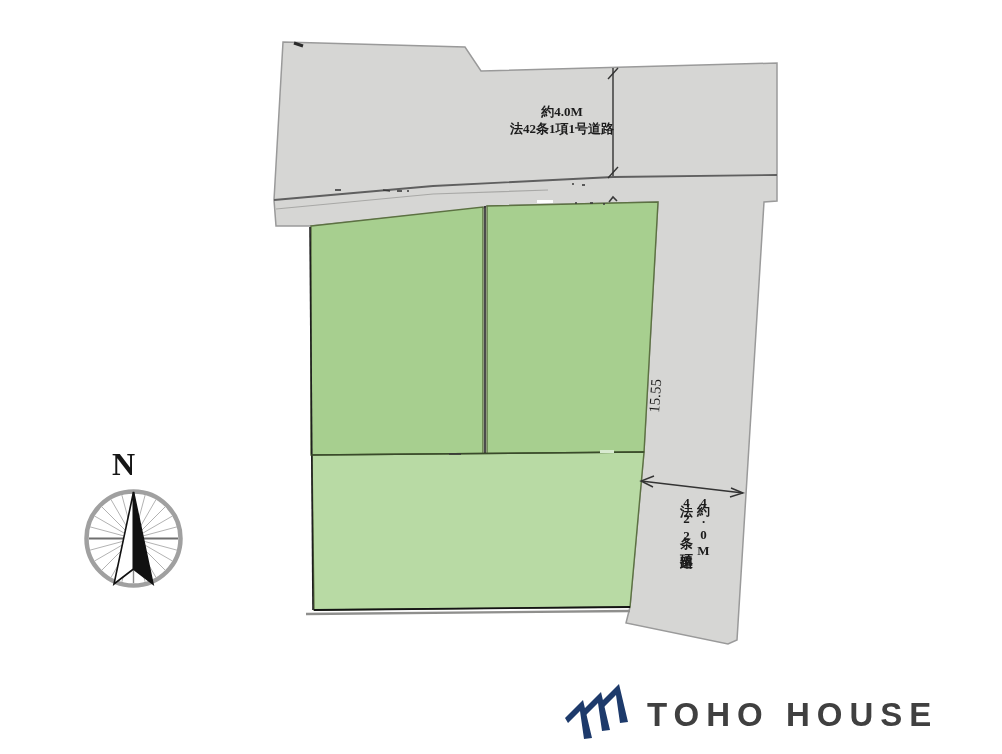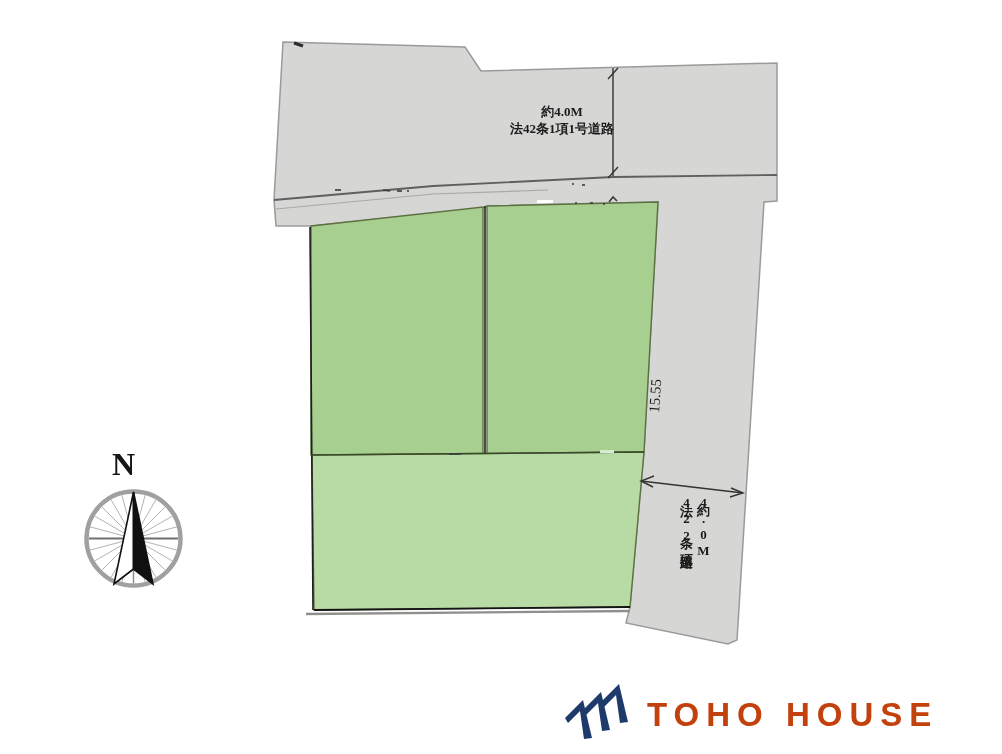--- a/index.html
+++ b/index.html
@@ -11,21 +11,21 @@
       font-family:"Liberation Serif","DejaVu Serif",serif;font-size:13px;font-weight:600;line-height:17px;}
   .road-label-right{left:678px;top:494px;height:112px;writing-mode:vertical-rl;text-orientation:upright;
       font-family:"Liberation Serif","DejaVu Serif",serif;font-size:13px;font-weight:600;
       letter-spacing:1px;line-height:17px;}
   .road-label-right span{display:block;}
   .dim-1555{left:646px;top:412px;width:50px;transform:rotate(-86deg);transform-origin:0 0;
       font-family:"Liberation Serif","DejaVu Serif",serif;font-size:15px;}
   .c-label{left:402px;top:520px;width:192px;text-align:center;font-size:24px;font-weight:700;color:#0d0d0d;}
   .n-label{left:112px;top:446px;font-family:"Liberation Serif","DejaVu Serif",serif;
       font-size:32px;font-weight:700;color:#161616;}
-  .logo-text{left:647px;top:696px;font-size:33px;font-weight:700;letter-spacing:7px;color:#c2410c;}
+  .logo-text{left:647px;top:696px;font-size:33px;font-weight:700;letter-spacing:7px;color:#404040;}
 </style>
 </head>
 <body>
 
 <div class="stage">
 
   <svg width="1002" height="754" viewBox="0 0 1002 754">
 
     <polygon stroke="#9a9a9a" stroke-width="1.5" points="283,42 465,47 481,71 777,63 777,201 764,202 737,640 728,644 626,623 630,607 644,452 658,202 487,206 483,208 311,226 276,226 274,200" fill="#d6d6d4"></polygon>
 

